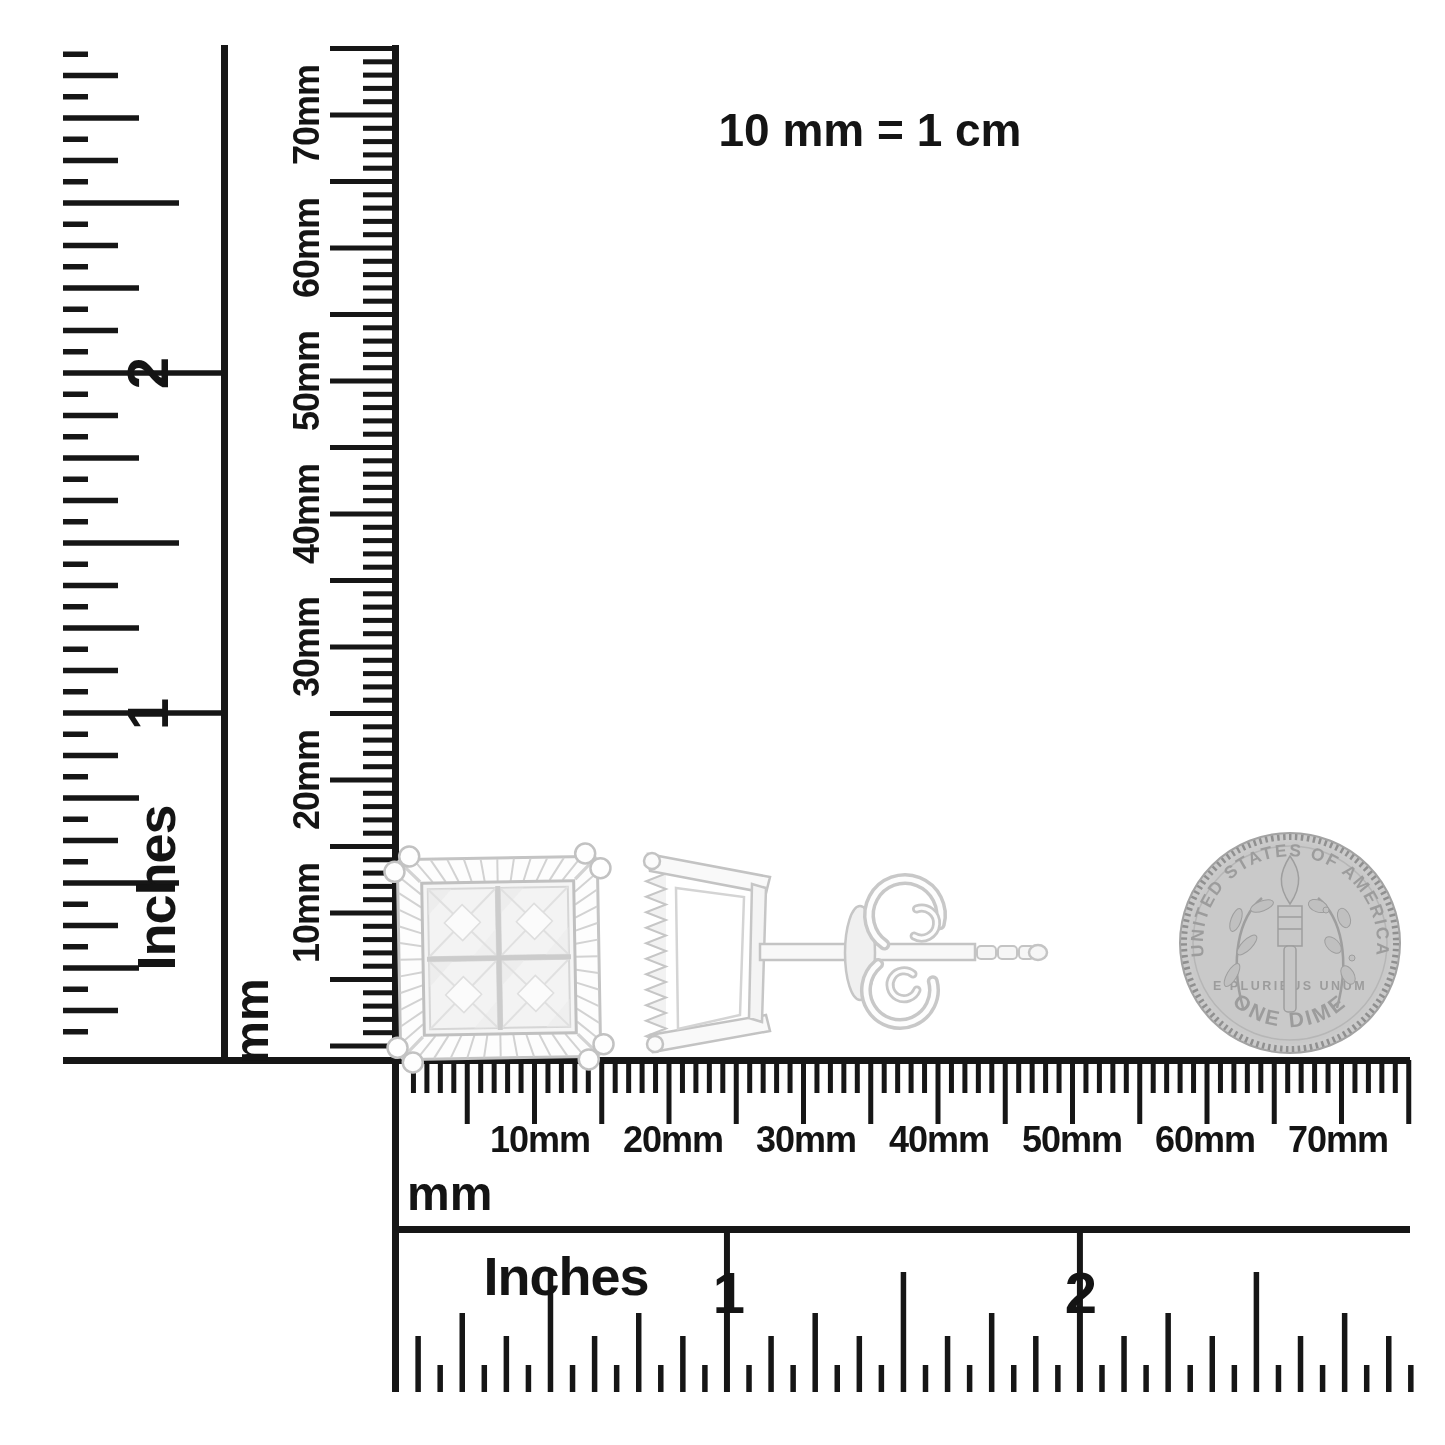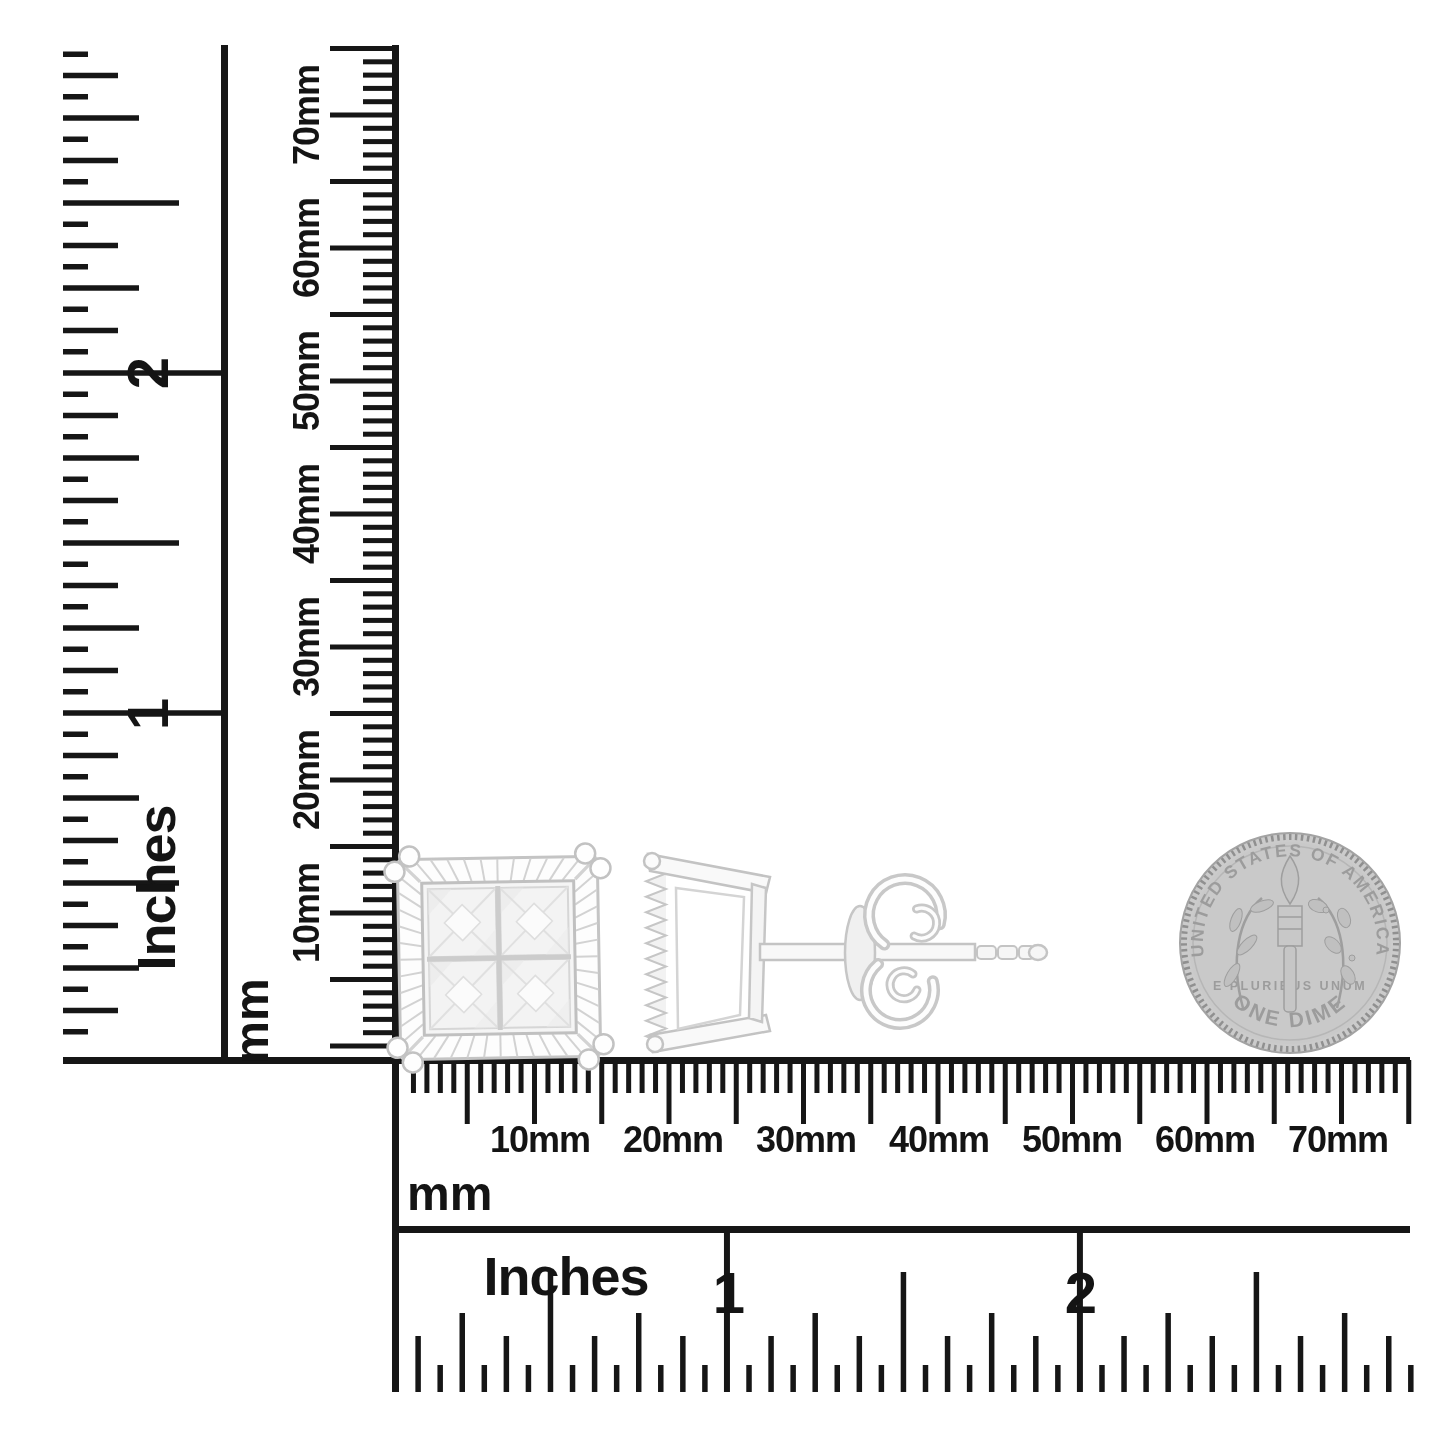--- a/index.html
+++ b/index.html
@@ -448,20 +448,21 @@
         <ellipse cx="1348" cy="975" rx="10" ry="6" transform="rotate(60 1348 975)"></ellipse>
         <ellipse cx="1333" cy="945" rx="10" ry="6" transform="rotate(45 1333 945)"></ellipse>
         <ellipse cx="1344" cy="918" rx="10" ry="6" transform="rotate(70 1344 918)"></ellipse>
         <ellipse cx="1318" cy="906" rx="10" ry="6" transform="rotate(20 1318 906)"></ellipse>
         <circle cx="1352" cy="958" r="3"></circle>
           <circle cx="1326" cy="910" r="3"></circle>
       </g>
     </g>
   </svg>
 
+  <div class="lab note" style="left:640px;top:103px;">10 mm = 1 cm</div>
   <div class="lab unitin vert vcent" style="left:46px;top:860px;width:220px;height:56px;line-height:56px;">Inches</div>
   <div class="lab unitmm vert vcent" style="left:192px;top:996px;width:120px;height:50px;line-height:50px;">mm</div>
   <div class="lab unitmm" style="left:407px;top:1172px;line-height:44px;">mm</div>
   <div class="lab unitin vcent" style="left:446px;top:1249px;width:240px;line-height:54px;">Inches</div>
 
   <div id="gen-labels">
       <div class="lab mmlab vert" style="left: 237px; top: 892px;">10mm</div>
       <div class="lab mmlab" style="left: 470px; top: 1119px;">10mm</div>
       <div class="lab mmlab vert" style="left: 237px; top: 759px;">20mm</div>
       <div class="lab mmlab" style="left: 603px; top: 1119px;">20mm</div>

